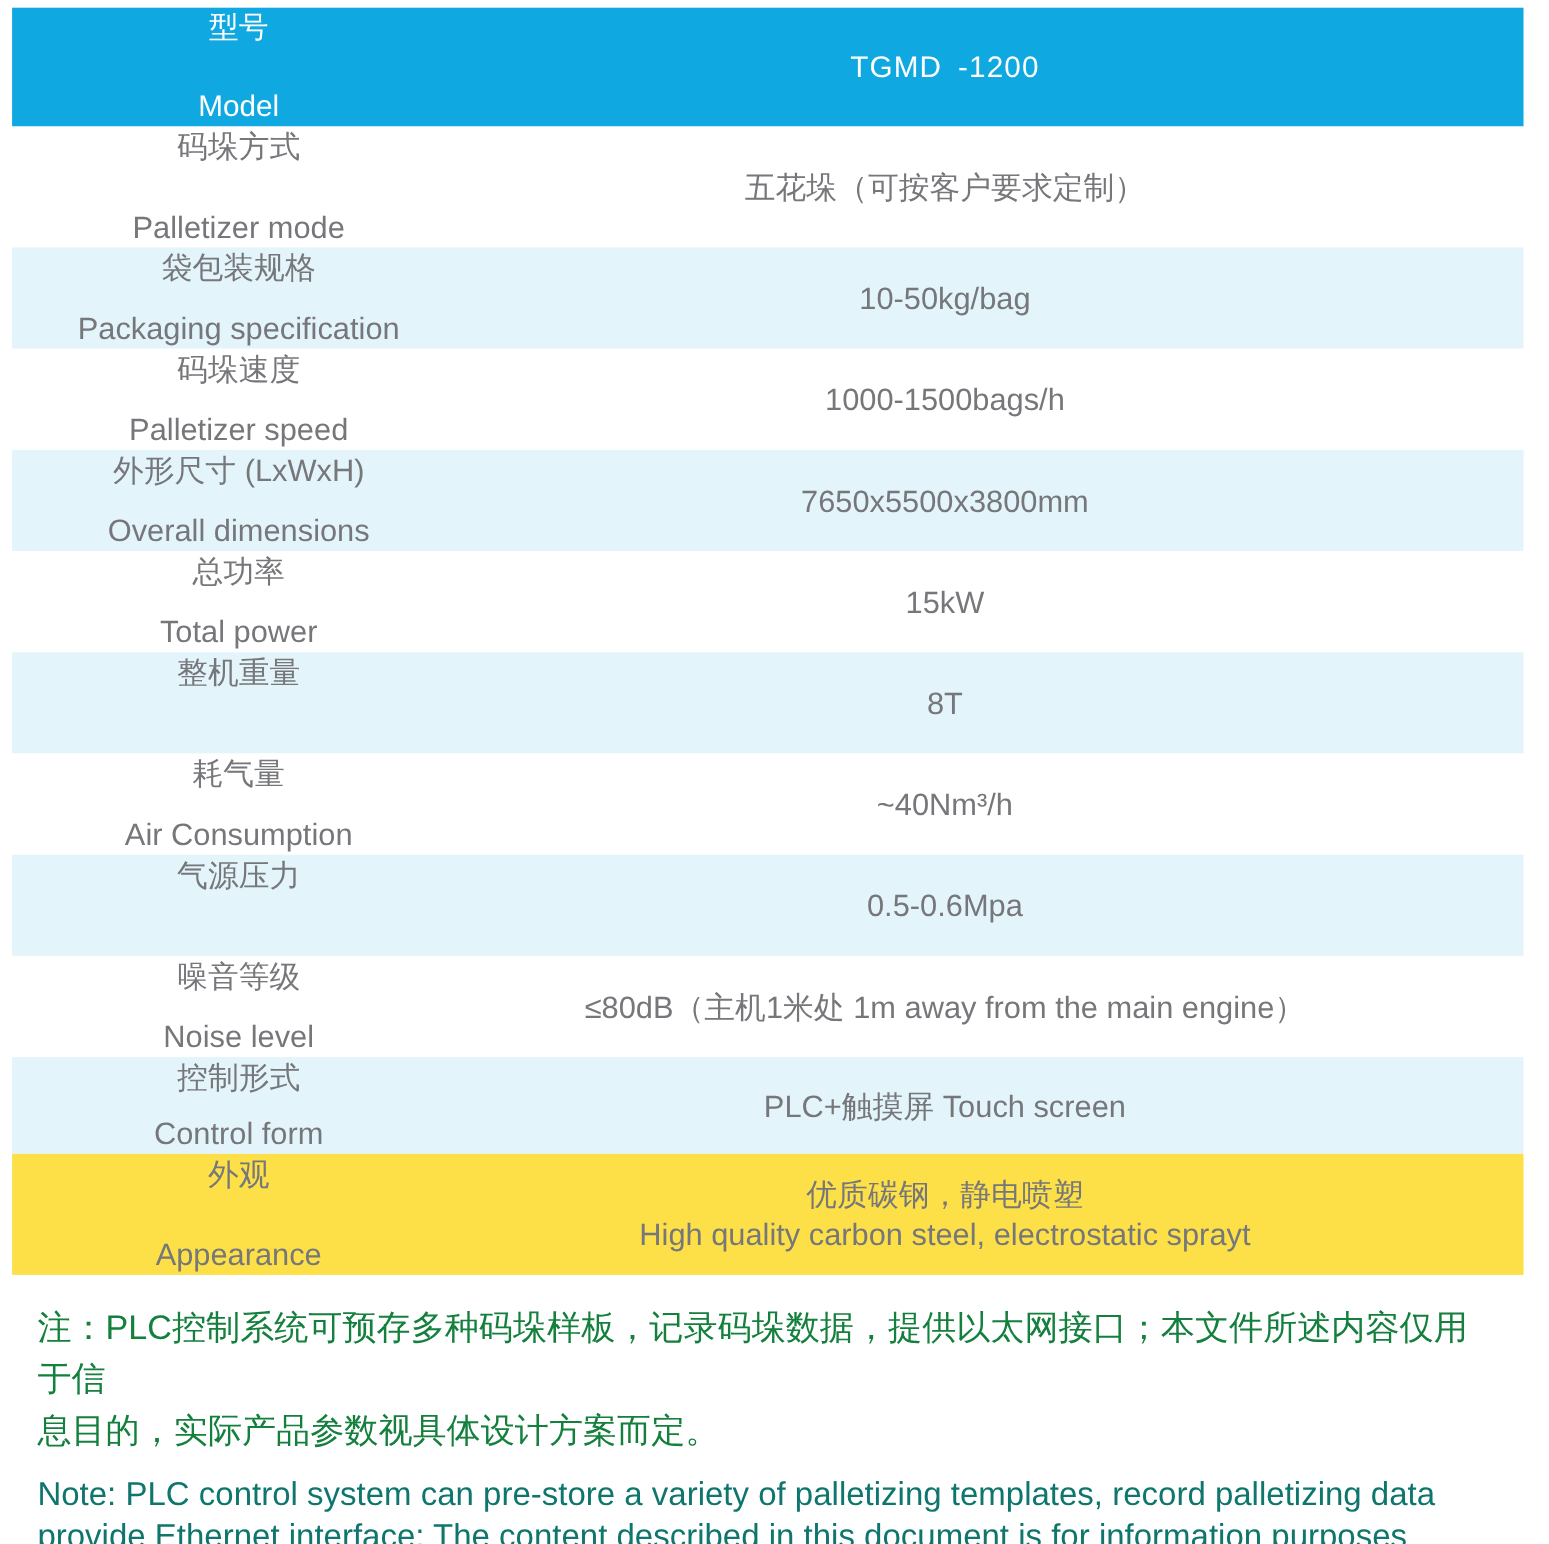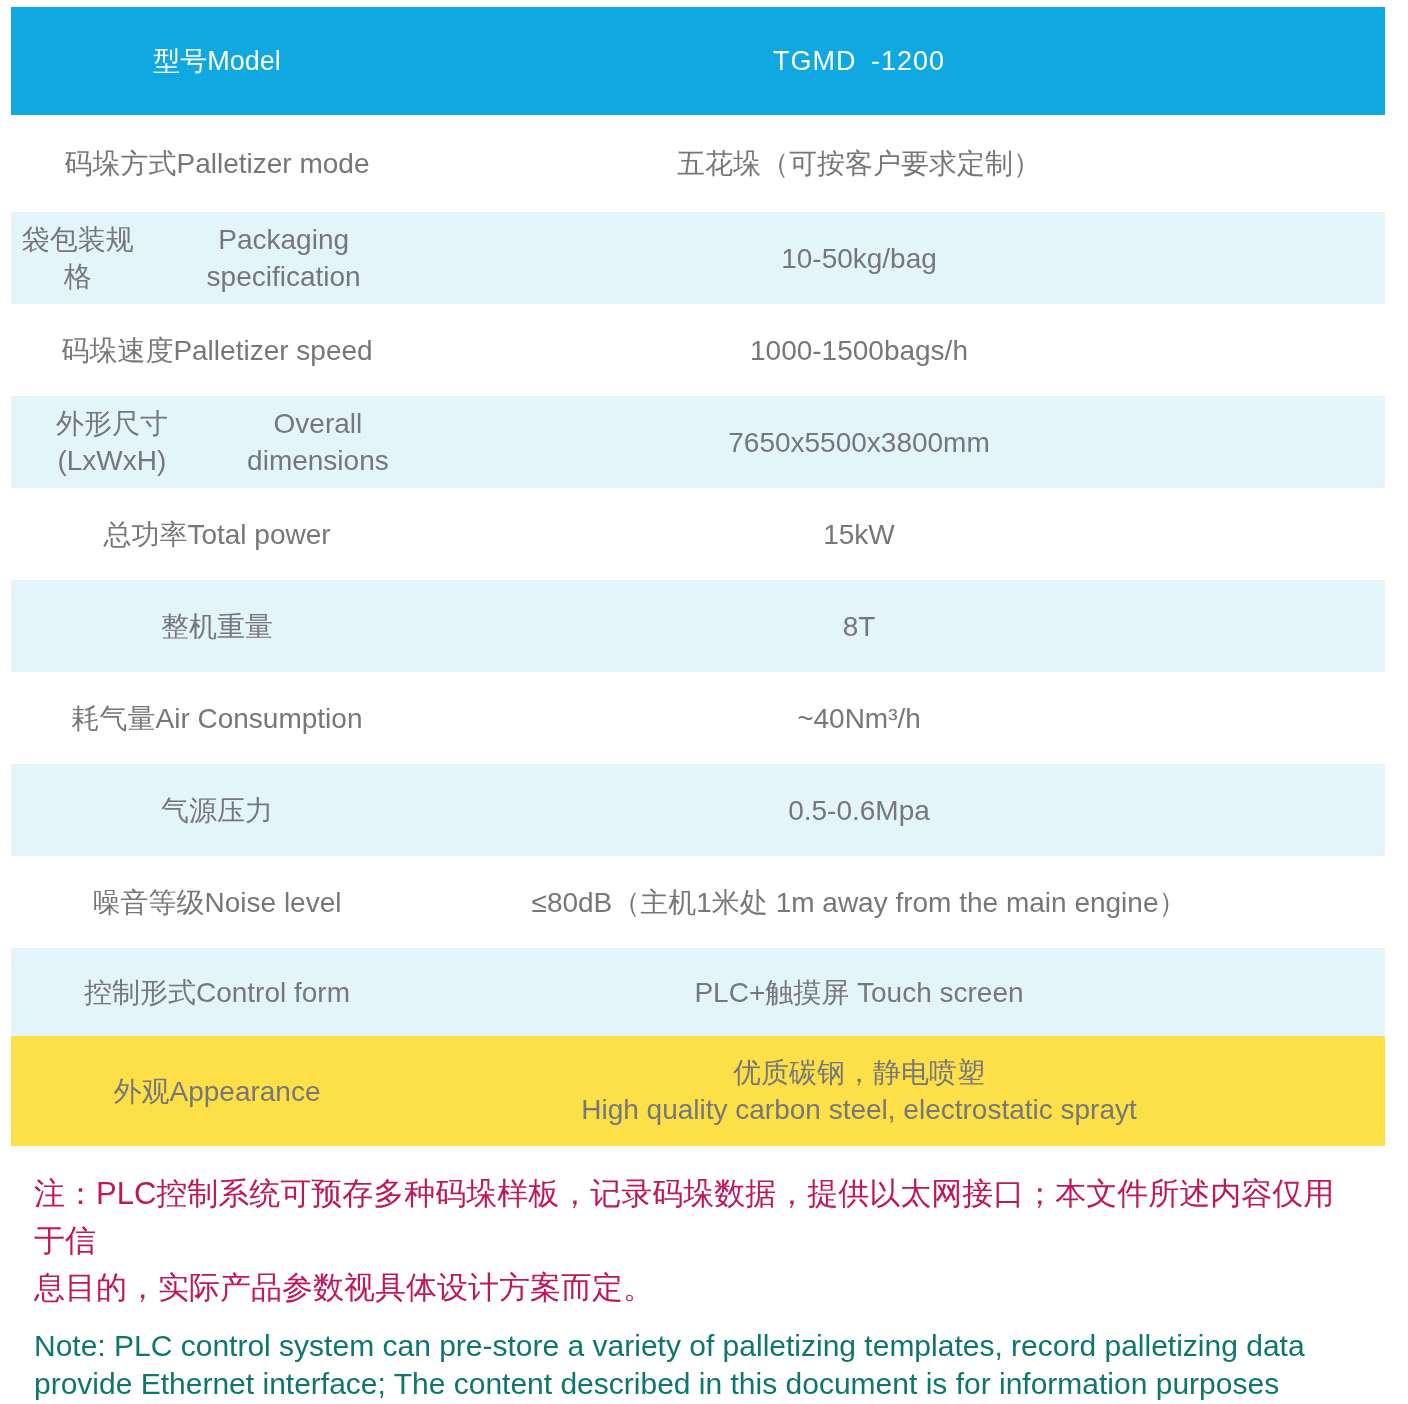--- a/index.html
+++ b/index.html
@@ -21,30 +21,30 @@
     display: flex;
     align-items: stretch;
     height: 92px;
     background: #ffffff;
   }
   .row.header-row {
     height: 108px;
     background: #0fa8e0;
     color: #ffffff;
   }
-  .row.r-first { height: 97px; }
+  .row.r-first { height: 110px; }
   .row.r-control { height: 88px; }
   .row.r-appearance { height: 110px; }
   .rows-body .row:nth-child(even) { background: #e4f4fb; }
   .rows-body .row.r-appearance { background: #fde047; }
   .cell-label {
     width: 412px;
     display: flex;
-    flex-direction: row;
-    justify-content: center;
+    flex-direction: column;
+    justify-content: space-between;
     align-items: center;
     text-align: center;
     font-size: 28px;
     line-height: 37px;
     font-weight: 300;
   }
   .header-row .cell-label { font-size: 27px; }
   .cell-value {
     flex: 1;
     display: flex;
@@ -58,21 +58,21 @@
     padding-right: 90px;
   }
   .header-row .cell-value { font-size: 27px; letter-spacing: 1px; }
   .notes {
     margin: 24px 0 0 23px;
     width: 1330px;
   }
   .note-cn {
     font-size: 31px;
     line-height: 47px;
-    color: #be185d;
+    color: #15803d;
     white-space: pre-line;
     font-weight: 300;
   }
   .note-en {
     margin-top: 16px;
     font-size: 30px;
     line-height: 38px;
     color: #0f766e;
     white-space: pre-line;
     font-weight: 300;

